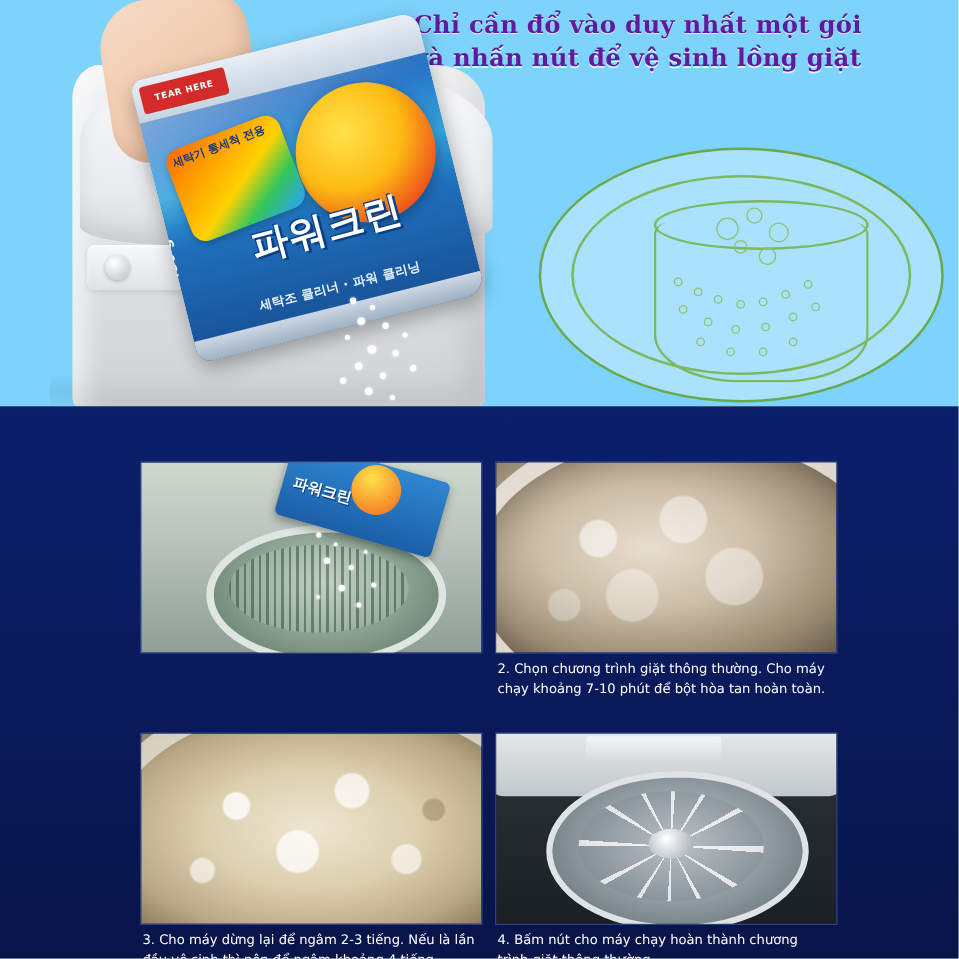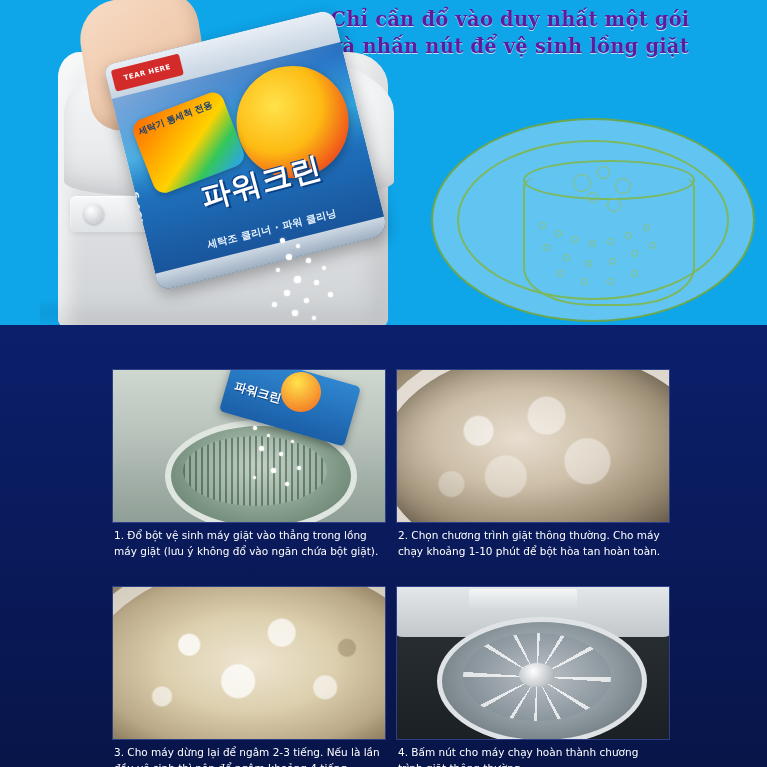--- a/index.html
+++ b/index.html
@@ -14,21 +14,21 @@
     overflow: hidden;
     position: relative;
   }
 
   
   .top-panel {
     position: absolute;
     left: 0; top: 0;
     width: 767px;
     height: 325px;
-    background: #0ea5e9;
+    background: #7dd3fc;
     overflow: hidden;
   }
   .headline {
     position: absolute;
     left: 270px;
     top: 6px;
     width: 480px;
     text-align: center;
     color: #5f1a9e;
     font-family: "DejaVu Serif", "Liberation Serif", serif;
@@ -471,30 +471,29 @@
           <div class="grain" style="left:22px;top:12px;width:3px;height:3px;"></div>
           <div class="grain" style="left:14px;top:24px;width:5px;height:5px;"></div>
           <div class="grain" style="left:34px;top:30px;width:4px;height:4px;"></div>
           <div class="grain" style="left:46px;top:18px;width:3px;height:3px;"></div>
           <div class="grain" style="left:26px;top:46px;width:5px;height:5px;"></div>
           <div class="grain" style="left:52px;top:44px;width:4px;height:4px;"></div>
           <div class="grain" style="left:8px;top:54px;width:3px;height:3px;"></div>
           <div class="grain" style="left:40px;top:60px;width:4px;height:4px;"></div>
         </div>
       </div>
-      <div class="caption">1. Đổ bột vệ sinh máy giặt vào thẳng trong lồng máy giặt (lưu ý không đổ vào ngăn chứa bột giặt).</div>
     </div>
 
     <div class="cell">
       <div class="photo">
         <div class="p2-bg"></div>
         <div class="p2-foam"></div>
         <div class="p2-rim"></div>
       </div>
-      <div class="caption">2. Chọn chương trình giặt thông thường. Cho máy chạy khoảng 1-10 phút để bột hòa tan hoàn toàn.</div>
+      <div class="caption">2. Chọn chương trình giặt thông thường. Cho máy chạy khoảng 7-10 phút để bột hòa tan hoàn toàn.</div>
     </div>
 
     <div class="cell">
       <div class="photo">
         <div class="p3-bg"></div>
         <div class="p3-flecks"></div>
         <div class="p3-rim"></div>
       </div>
       <div class="caption">3. Cho máy dừng lại để ngâm 2-3 tiếng. Nếu là lần đầu vệ sinh thì nên để ngâm khoảng 4 tiếng.</div>
     </div>

